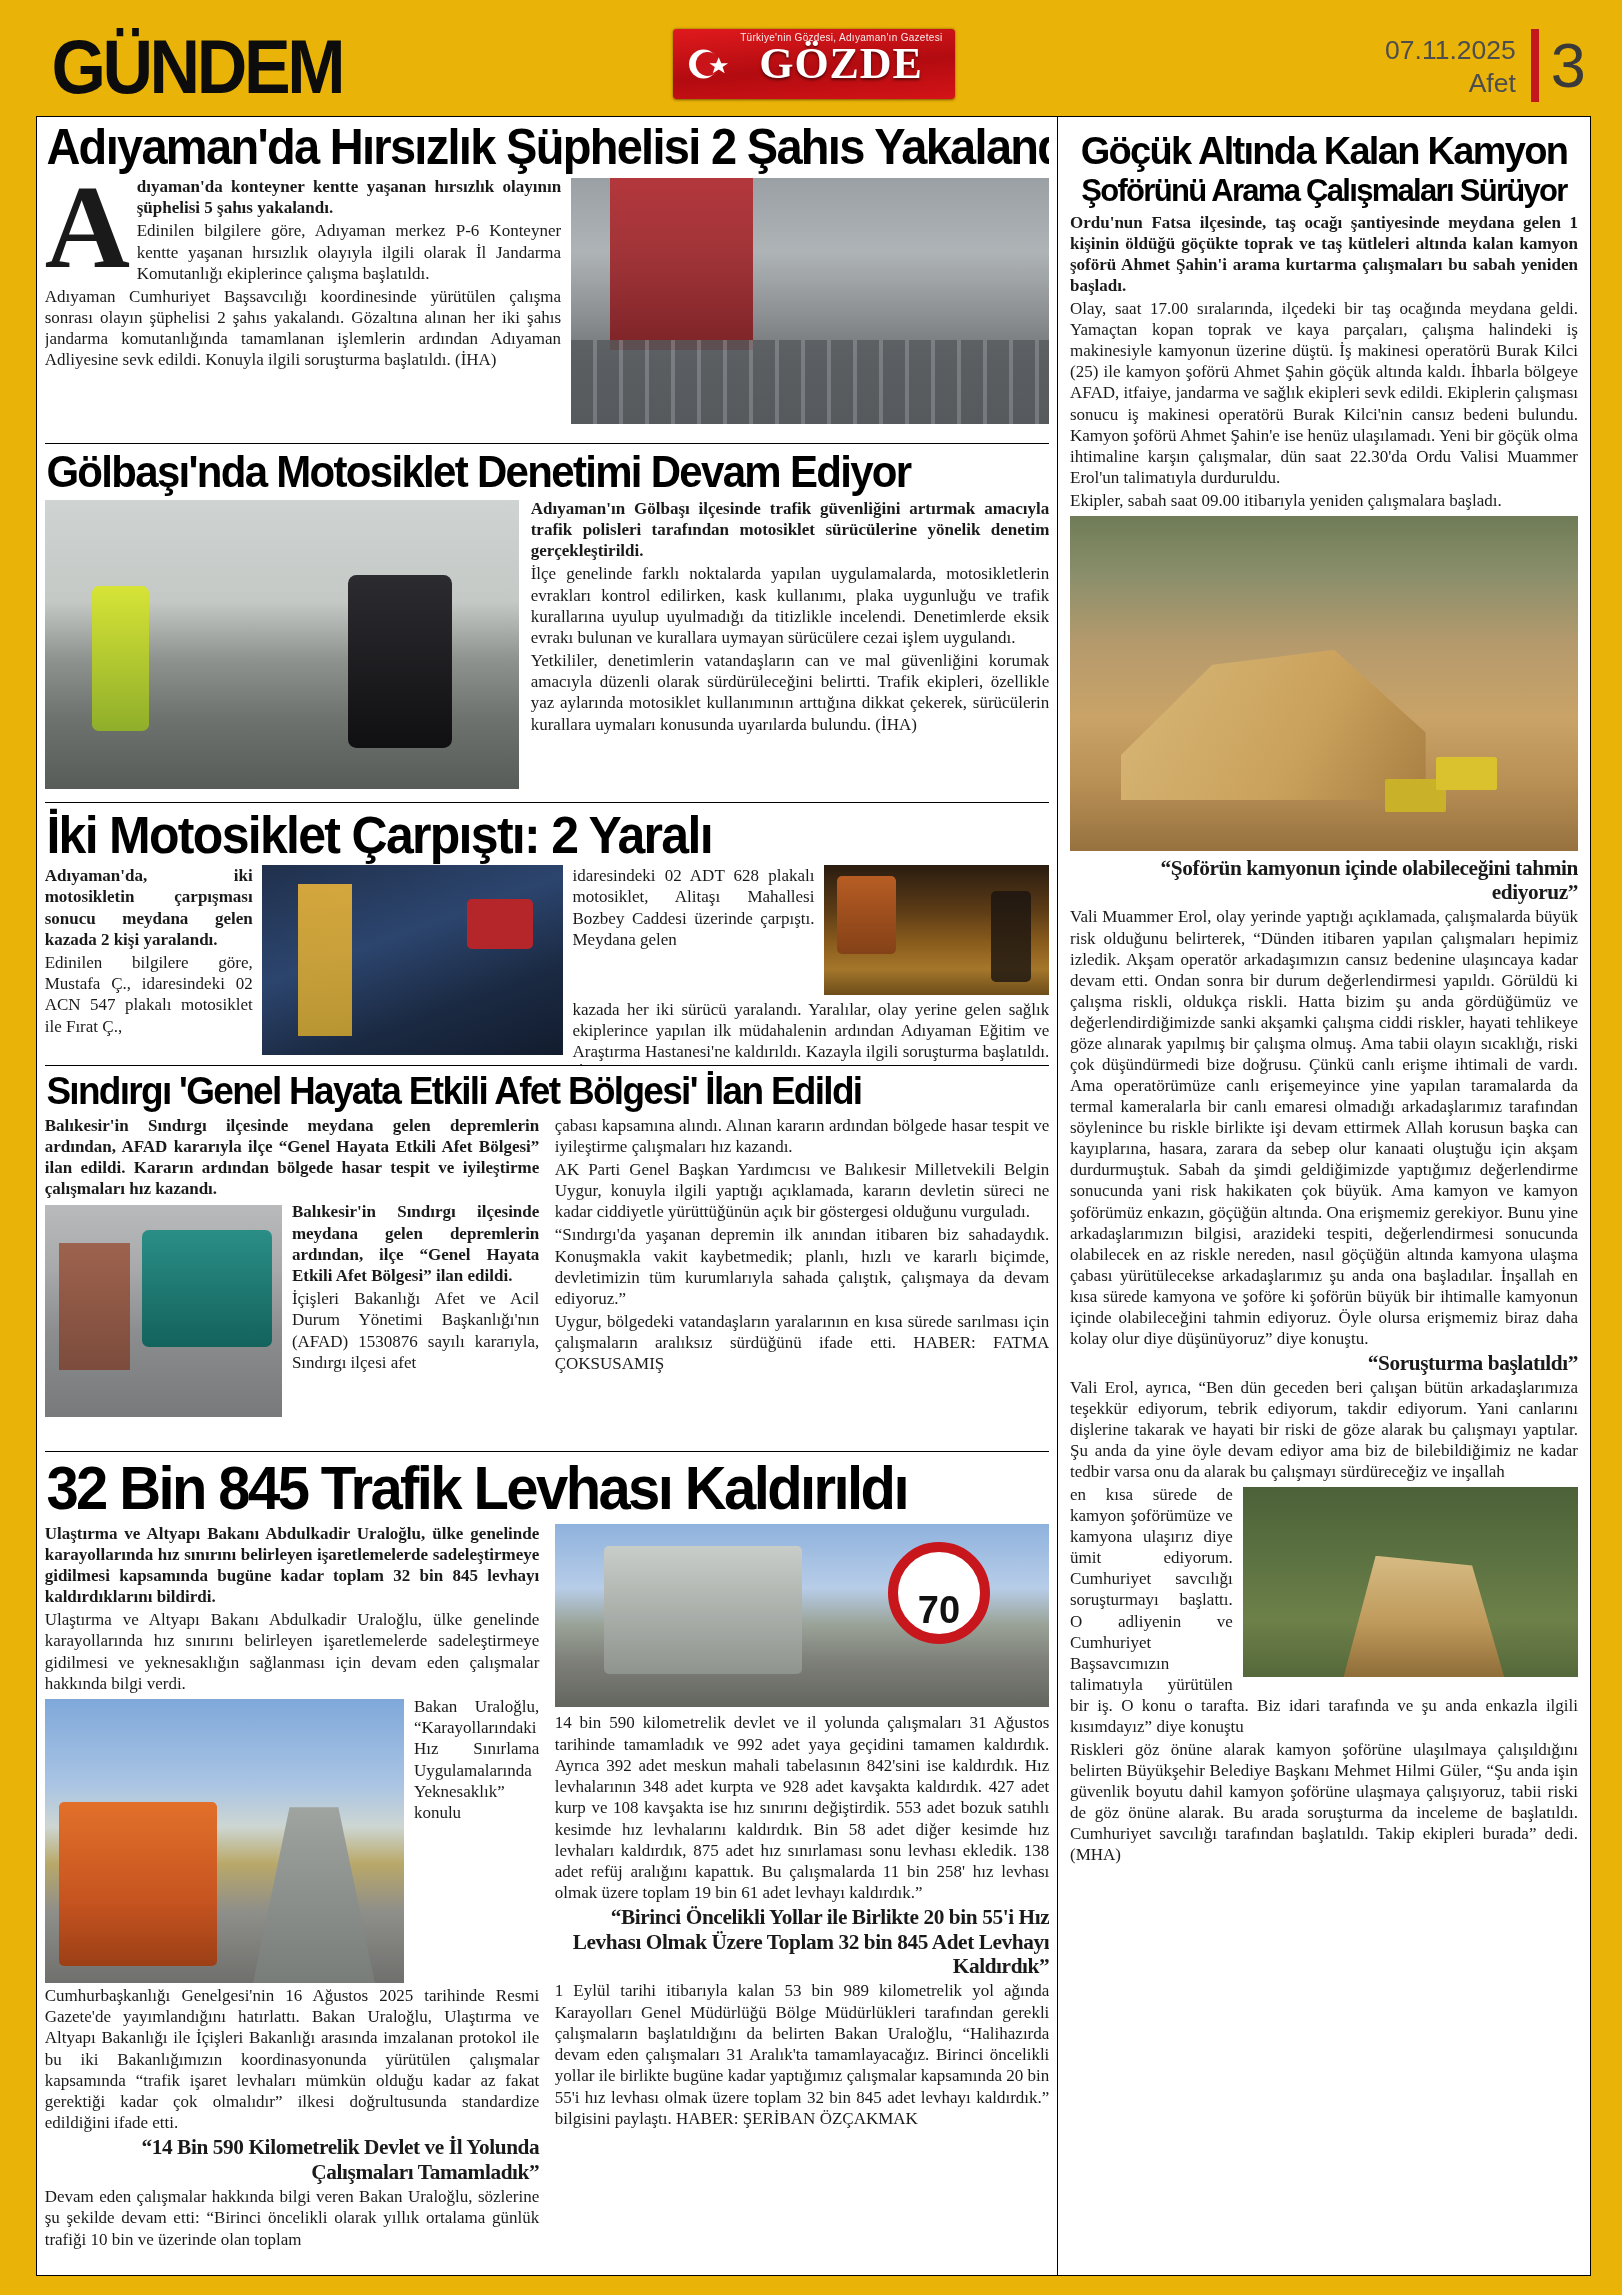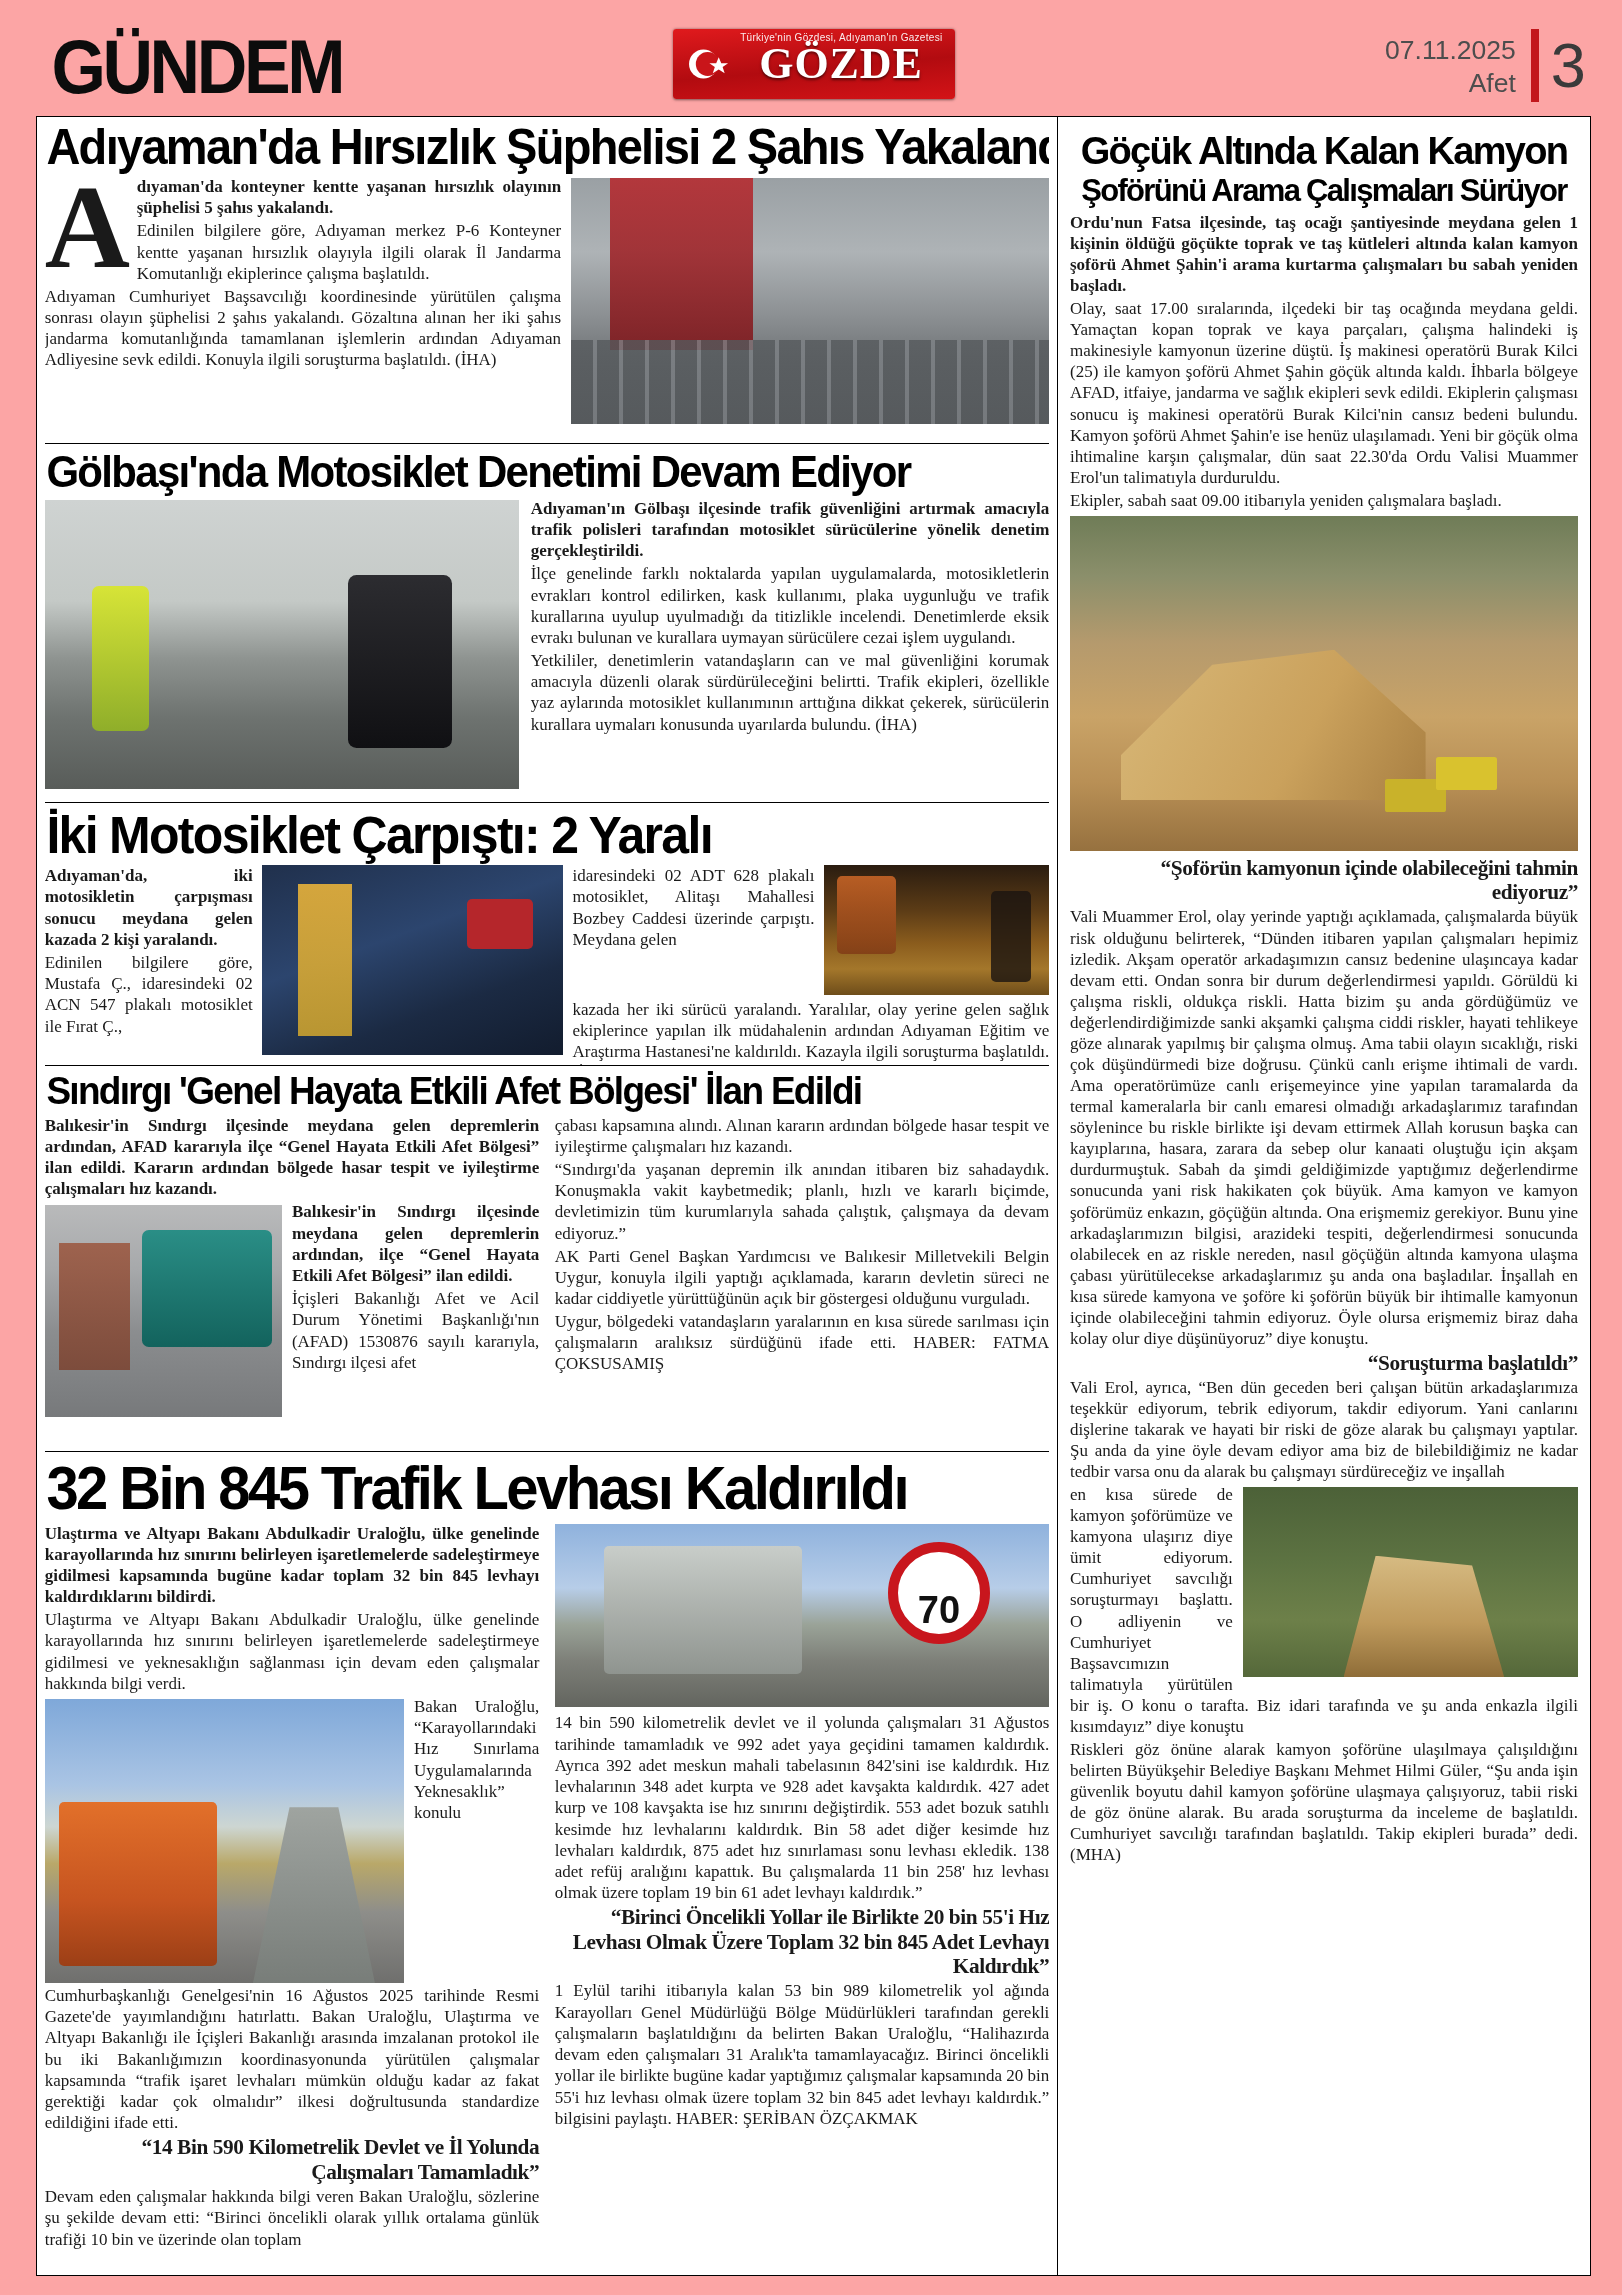--- a/index.html
+++ b/index.html
@@ -1,16 +1,16 @@
 <!DOCTYPE html>
 <html lang="tr" style="font-size:13.7px"><head>
 <meta charset="utf-8">
 <style>
   html,body{margin:0;padding:0;background:#e8e8e8;}
-  .page{position:relative;width:1623px;height:2295px;background:#fca5a5;margin:0 auto;
+  .page{position:relative;width:1623px;height:2295px;background:#eab308;margin:0 auto;
         font-family:"Liberation Serif",serif;color:#1a1a1a;overflow:hidden;}
   
   .masthead{position:absolute;top:0;left:36px;right:32px;height:114px;}
   .section-name{position:absolute;left:15.4px;top:24px;font-family:"Liberation Sans",sans-serif;
         font-weight:bold;font-size:70px;letter-spacing:-3.4px;transform:scaleY(1.08);
         transform-origin:top left;color:#0c0c0c;}
   .logo{position:absolute;left:50%;transform:translateX(-50%);top:29px;width:282px;height:70px;
         background:linear-gradient(175deg,#e01a1d 0%,#b20b10 55%,#d41317 100%);
         border-radius:3.4px;box-shadow:0 0.9px 2.6px rgba(0,0,0,.5);display:flex;align-items:center;}
   .logo-flag{width:67px;height:70px;display:flex;align-items:center;justify-content:center;}
@@ -207,22 +207,22 @@
         <h1 class="headline">Sındırgı 'Genel Hayata Etkili Afet Bölgesi' İlan Edildi</h1>
         <div class="two-col body-text">
           <div>
             <p class="lead">Balıkesir'in Sındırgı ilçesinde meydana gelen depremlerin ardından, AFAD kararıyla ilçe “Genel Hayata Etkili Afet Bölgesi” ilan edildi. Kararın ardından bölgede hasar tespit ve iyileştirme çalışmaları hız kazandı.</p>
             <div class="photo ph-demolition sn-photo"></div>
             <p class="lead">Balıkesir'in Sındırgı ilçesinde meydana gelen depremlerin ardından, ilçe “Genel Hayata Etkili Afet Bölgesi” ilan edildi.</p>
             <p>İçişleri Bakanlığı Afet ve Acil Durum Yönetimi Başkanlığı'nın (AFAD) 1530876 sayılı kararıyla, Sındırgı ilçesi afet</p>
           </div>
           <div>
             <p>çabası kapsamına alındı. Alınan kararın ardından bölgede hasar tespit ve iyileştirme çalışmaları hız kazandı.</p>
+            <p>AK Parti Genel Başkan Yardımcısı ve Balıkesir Milletvekili Belgin Uygur, konuyla ilgili yaptığı açıklamada, kararın devletin süreci ne kadar ciddiyetle yürüttüğünün açık bir göstergesi olduğunu vurguladı.</p>
             <p>“Sındırgı'da yaşanan depremin ilk anından itibaren biz sahadaydık. Konuşmakla vakit kaybetmedik; planlı, hızlı ve kararlı biçimde, devletimizin tüm kurumlarıyla sahada çalıştık, çalışmaya da devam ediyoruz.”</p>
-            <p>AK Parti Genel Başkan Yardımcısı ve Balıkesir Milletvekili Belgin Uygur, konuyla ilgili yaptığı açıklamada, kararın devletin süreci ne kadar ciddiyetle yürüttüğünün açık bir göstergesi olduğunu vurguladı.</p>
             <p>Uygur, bölgedeki vatandaşların yaralarının en kısa sürede sarılması için çalışmaların aralıksız sürdüğünü ifade etti. HABER: FATMA ÇOKSUSAMIŞ</p>
           </div>
         </div>
       </section>
 
       <section class="levha">
         <h1 class="headline">32 Bin 845 Trafik Levhası Kaldırıldı</h1>
         <div class="two-col body-text">
           <div>
             <p class="lead">Ulaştırma ve Altyapı Bakanı Abdulkadir Uraloğlu, ülke genelinde karayollarında hız sınırını belirleyen işaretlemelerde sadeleştirmeye gidilmesi kapsamında bugüne kadar toplam 32 bin 845 levhayı kaldırdıklarını bildirdi.</p>

